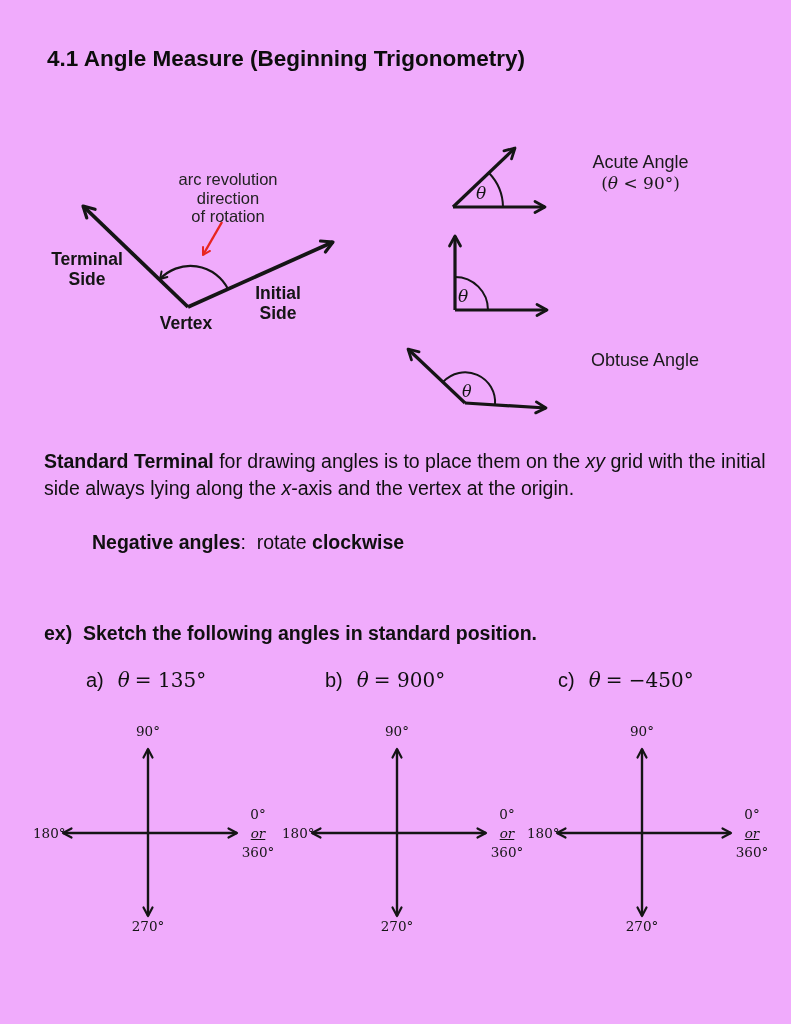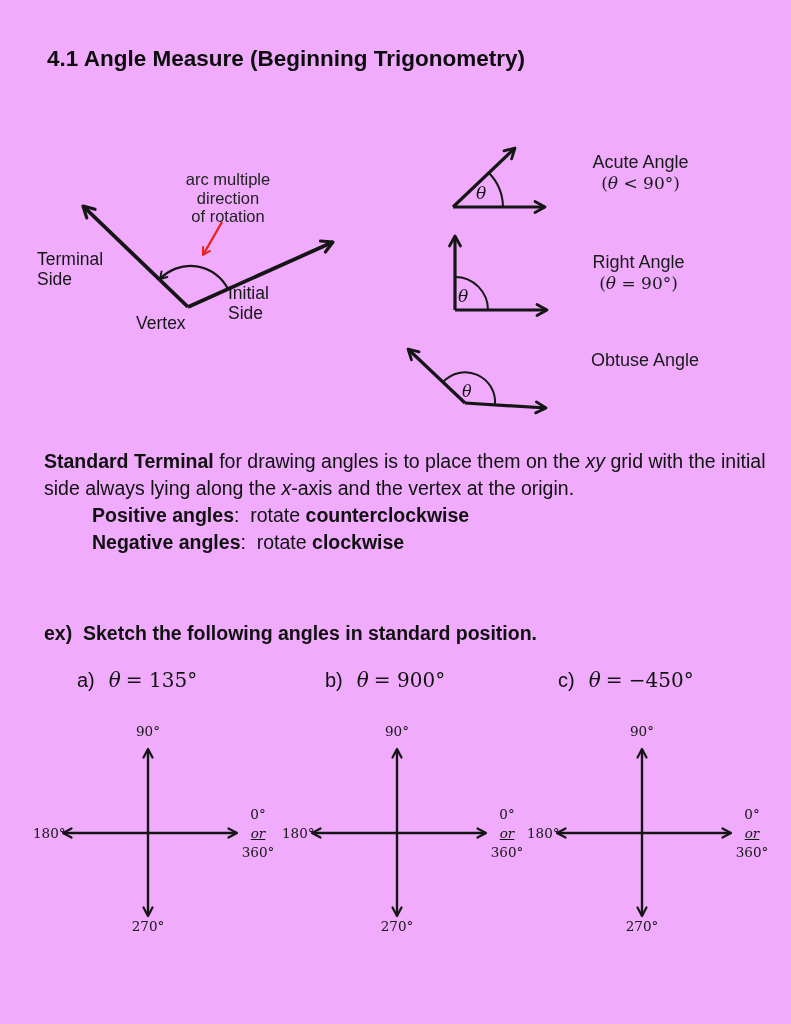--- a/index.html
+++ b/index.html
@@ -4,21 +4,21 @@
 <style>
   html,body{margin:0;padding:0;background:#fff;}
   .page{position:relative;width:791px;height:1024px;background:#f0abfc;overflow:hidden;
         font-family:"Liberation Sans",sans-serif;color:#111;}
   .abs{position:absolute;}
   .title{left:47px;top:46px;font-size:22.5px;font-weight:bold;white-space:nowrap;color:#0d0d0d;}
   .subtitle{left:47px;top:108px;font-size:22.5px;font-weight:bold;white-space:nowrap;color:#0d0d0d;}
 
   
   .arc-note{left:158px;top:170px;width:140px;text-align:center;font-size:16.5px;line-height:18.5px;color:#222;}
-  .diag-bold{font-weight:normal;font-size:17.5px;line-height:19.5px;color:#151515;}
+  .diag-bold{font-weight:bold;font-size:17.5px;line-height:19.5px;text-align:center;color:#151515;}
   .terminal-label{left:37px;top:250px;width:100px;}
   .initial-label{left:228px;top:284px;width:100px;}
   .vertex-label{left:136px;top:314px;width:100px;}
 
   
   .theta{font-family:"DejaVu Serif",serif;font-style:italic;font-size:17px;color:#151515;}
 
   
   .type-label{text-align:center;color:#1a1a1a;}
   .type-name{font-size:18px;line-height:21px;}
@@ -65,21 +65,21 @@
       <marker id="ah-red" viewBox="0 0 13 13" refX="10" refY="6.5" markerWidth="13" markerHeight="13" markerUnits="userSpaceOnUse" orient="auto">
         <path d="M3,2.5 L10,6.5 L3,10.5" fill="none" stroke="#e8251f" stroke-width="2" stroke-linecap="round" stroke-linejoin="round"></path>
       </marker>
     </defs>
     <line x1="158" y1="167" x2="53" y2="66" stroke="#151515" stroke-width="3.8" marker-end="url(#ah-a)"></line>
     <line x1="158" y1="167" x2="303" y2="102" stroke="#151515" stroke-width="3.8" marker-end="url(#ah-a)"></line>
     <path d="M 198 149 A 42 42 0 0 0 130 139" fill="none" stroke="#151515" stroke-width="2.2" marker-end="url(#ah-arc)"></path>
     <line x1="192" y1="82" x2="173" y2="115" stroke="#e8251f" stroke-width="2.4" marker-end="url(#ah-red)"></line>
   </svg>
   <div class="abs arc-note">
-    <div>arc multiple</div>
+    <div>arc revolution</div>
     <div>direction</div>
     <div>of rotation</div>
   </div>
   <div class="abs diag-bold terminal-label">
     <div>Terminal</div>
     <div>Side</div>
   </div>
   <div class="abs diag-bold initial-label">
     <div>Initial</div>
     <div>Side</div>
@@ -106,47 +106,42 @@
     <defs>
       <marker id="ah-c" viewBox="0 0 18 18" refX="13.5" refY="9" markerWidth="18" markerHeight="18" markerUnits="userSpaceOnUse" orient="auto">
         <path d="M3.5,3.5 L13.5,9 L3.5,14.5" fill="none" stroke="#151515" stroke-width="2.8" stroke-linecap="round" stroke-linejoin="round"></path>
       </marker>
     </defs>
     <line x1="15" y1="82" x2="15" y2="8" stroke="#151515" stroke-width="3.2" marker-end="url(#ah-c)"></line>
     <line x1="15" y1="82" x2="107" y2="82" stroke="#151515" stroke-width="3.2" marker-end="url(#ah-c)"></line>
     <path d="M 15 49 A 33 33 0 0 1 48 82" fill="none" stroke="#151515" stroke-width="2"></path>
   </svg>
   <div class="abs theta" style="left:458px;top:286px;">θ</div>
-  <div class="abs type-label" style="left:556px;top:252px;width:165px;">
-    <div class="type-name">Right Angle</div>
-    <div class="type-cond"><span>(</span><i>θ</i><span> = 90°)</span></div>
-  </div>
 
   <svg class="abs" style="left:395px;top:340px;" width="170" height="80">
     <defs>
       <marker id="ah-d" viewBox="0 0 18 18" refX="13.5" refY="9" markerWidth="18" markerHeight="18" markerUnits="userSpaceOnUse" orient="auto">
         <path d="M3.5,3.5 L13.5,9 L3.5,14.5" fill="none" stroke="#151515" stroke-width="2.8" stroke-linecap="round" stroke-linejoin="round"></path>
       </marker>
     </defs>
     <line x1="70" y1="63" x2="151" y2="68" stroke="#151515" stroke-width="3.2" marker-end="url(#ah-d)"></line>
     <line x1="70" y1="63" x2="13" y2="9" stroke="#151515" stroke-width="3.2" marker-end="url(#ah-d)"></line>
     <path d="M 100 65 A 30 30 0 0 0 48 42" fill="none" stroke="#151515" stroke-width="2"></path>
   </svg>
   <div class="abs theta" style="left:462px;top:382px;font-size:16px;">θ</div>
   <div class="abs type-label" style="left:560px;top:350px;width:170px;">
     <div class="type-name">Obtuse Angle</div>
   </div>
 
   <div class="abs bodyline" style="top:448px;"><b>Standard Terminal</b><span> for drawing angles is to place them on the </span><i>xy</i><span> grid with the initial</span></div>
   <div class="abs bodyline" style="top:475px;"><span>side always lying along the </span><i>x</i><span>-axis and the vertex at the origin.</span></div>
-  <div class="abs bodyline indent" style="top:502px;"><b>Positive angles</b><span>:&nbsp; rotate </span><b>counterclockwise</b></div>
   <div class="abs bodyline indent" style="top:529px;"><b>Negative angles</b><span>:&nbsp; rotate </span><b>clockwise</b></div>
   <div class="abs bodyline exline" style="top:620px;">ex)&nbsp; Sketch the following angles in standard position.</div>
 
-  <div class="abs problem" style="left:77px;"><span class="plabel">a)</span><span class="pmath"><i>θ</i><span>= 135°</span></span></div>
+  <div class="abs problem" style="left:86px;"><span class="plabel">a)</span><span class="pmath"><i>θ</i><span>= 135°</span></span></div>
   <div class="abs problem" style="left:325px;"><span class="plabel">b)</span><span class="pmath"><i>θ</i><span>= 900°</span></span></div>
   <div class="abs problem" style="left:558px;"><span class="plabel">c)</span><span class="pmath"><i>θ</i><span>= −450°</span></span></div>
 
   <div class="abs cross" style="left:33px;">
     <svg width="240" height="220">
       <defs>
         <marker id="ah-x1" viewBox="0 0 15 15" refX="11.5" refY="7.5" markerWidth="15" markerHeight="15" markerUnits="userSpaceOnUse" orient="auto">
           <path d="M3,3 L11.5,7.5 L3,12" fill="none" stroke="#151515" stroke-width="2.2" stroke-linecap="round" stroke-linejoin="round"></path>
         </marker>
       </defs>

